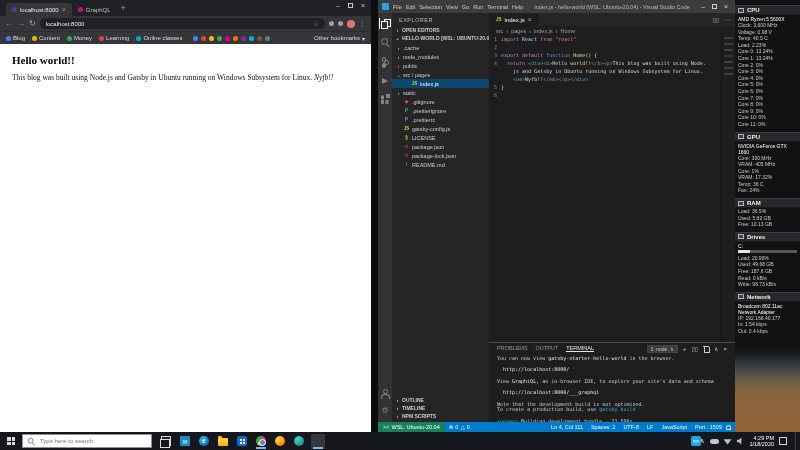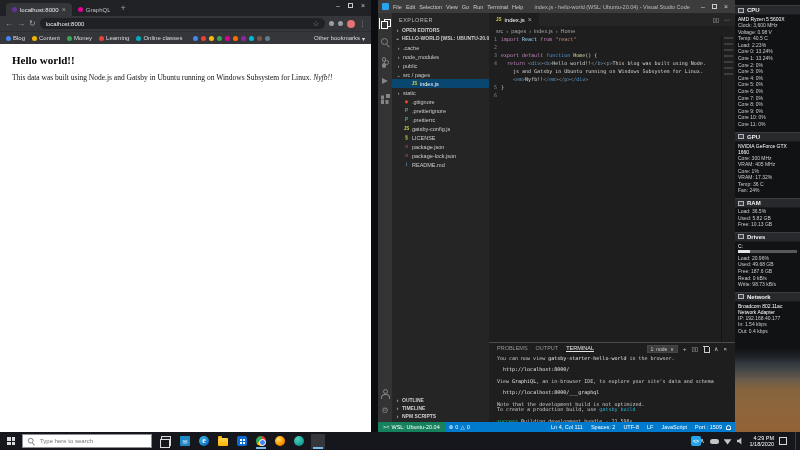--- a/index.html
+++ b/index.html
@@ -227,21 +227,21 @@
         <span class="favdot" style="background: rgb(121, 85, 72);"></span>
         <span class="favdot" style="background: rgb(96, 125, 139);"></span>
       </div>
     <div class="otherbm">
       <span>Other bookmarks</span>
       <span>▾</span>
     </div>
   </div>
   <div class="page">
     <h1>Hello world!!</h1>
-    <p><span>This data was built using Node.js and Gatsby in Ubuntu running on Windows Subsystem for Linux. </span><em>Nyfb!!</em></p>
+    <p><span>This blog was built using Node.js and Gatsby in Ubuntu running on Windows Subsystem for Linux. </span><em>Nyfb!!</em></p>
   </div>
 </div>
 
 <div class="vscode">
   <div class="titlebar">
     <span class="vslogo"></span>
     <div class="menus">
         <span>File</span>
         <span>Edit</span>
         <span>Selection</span>

